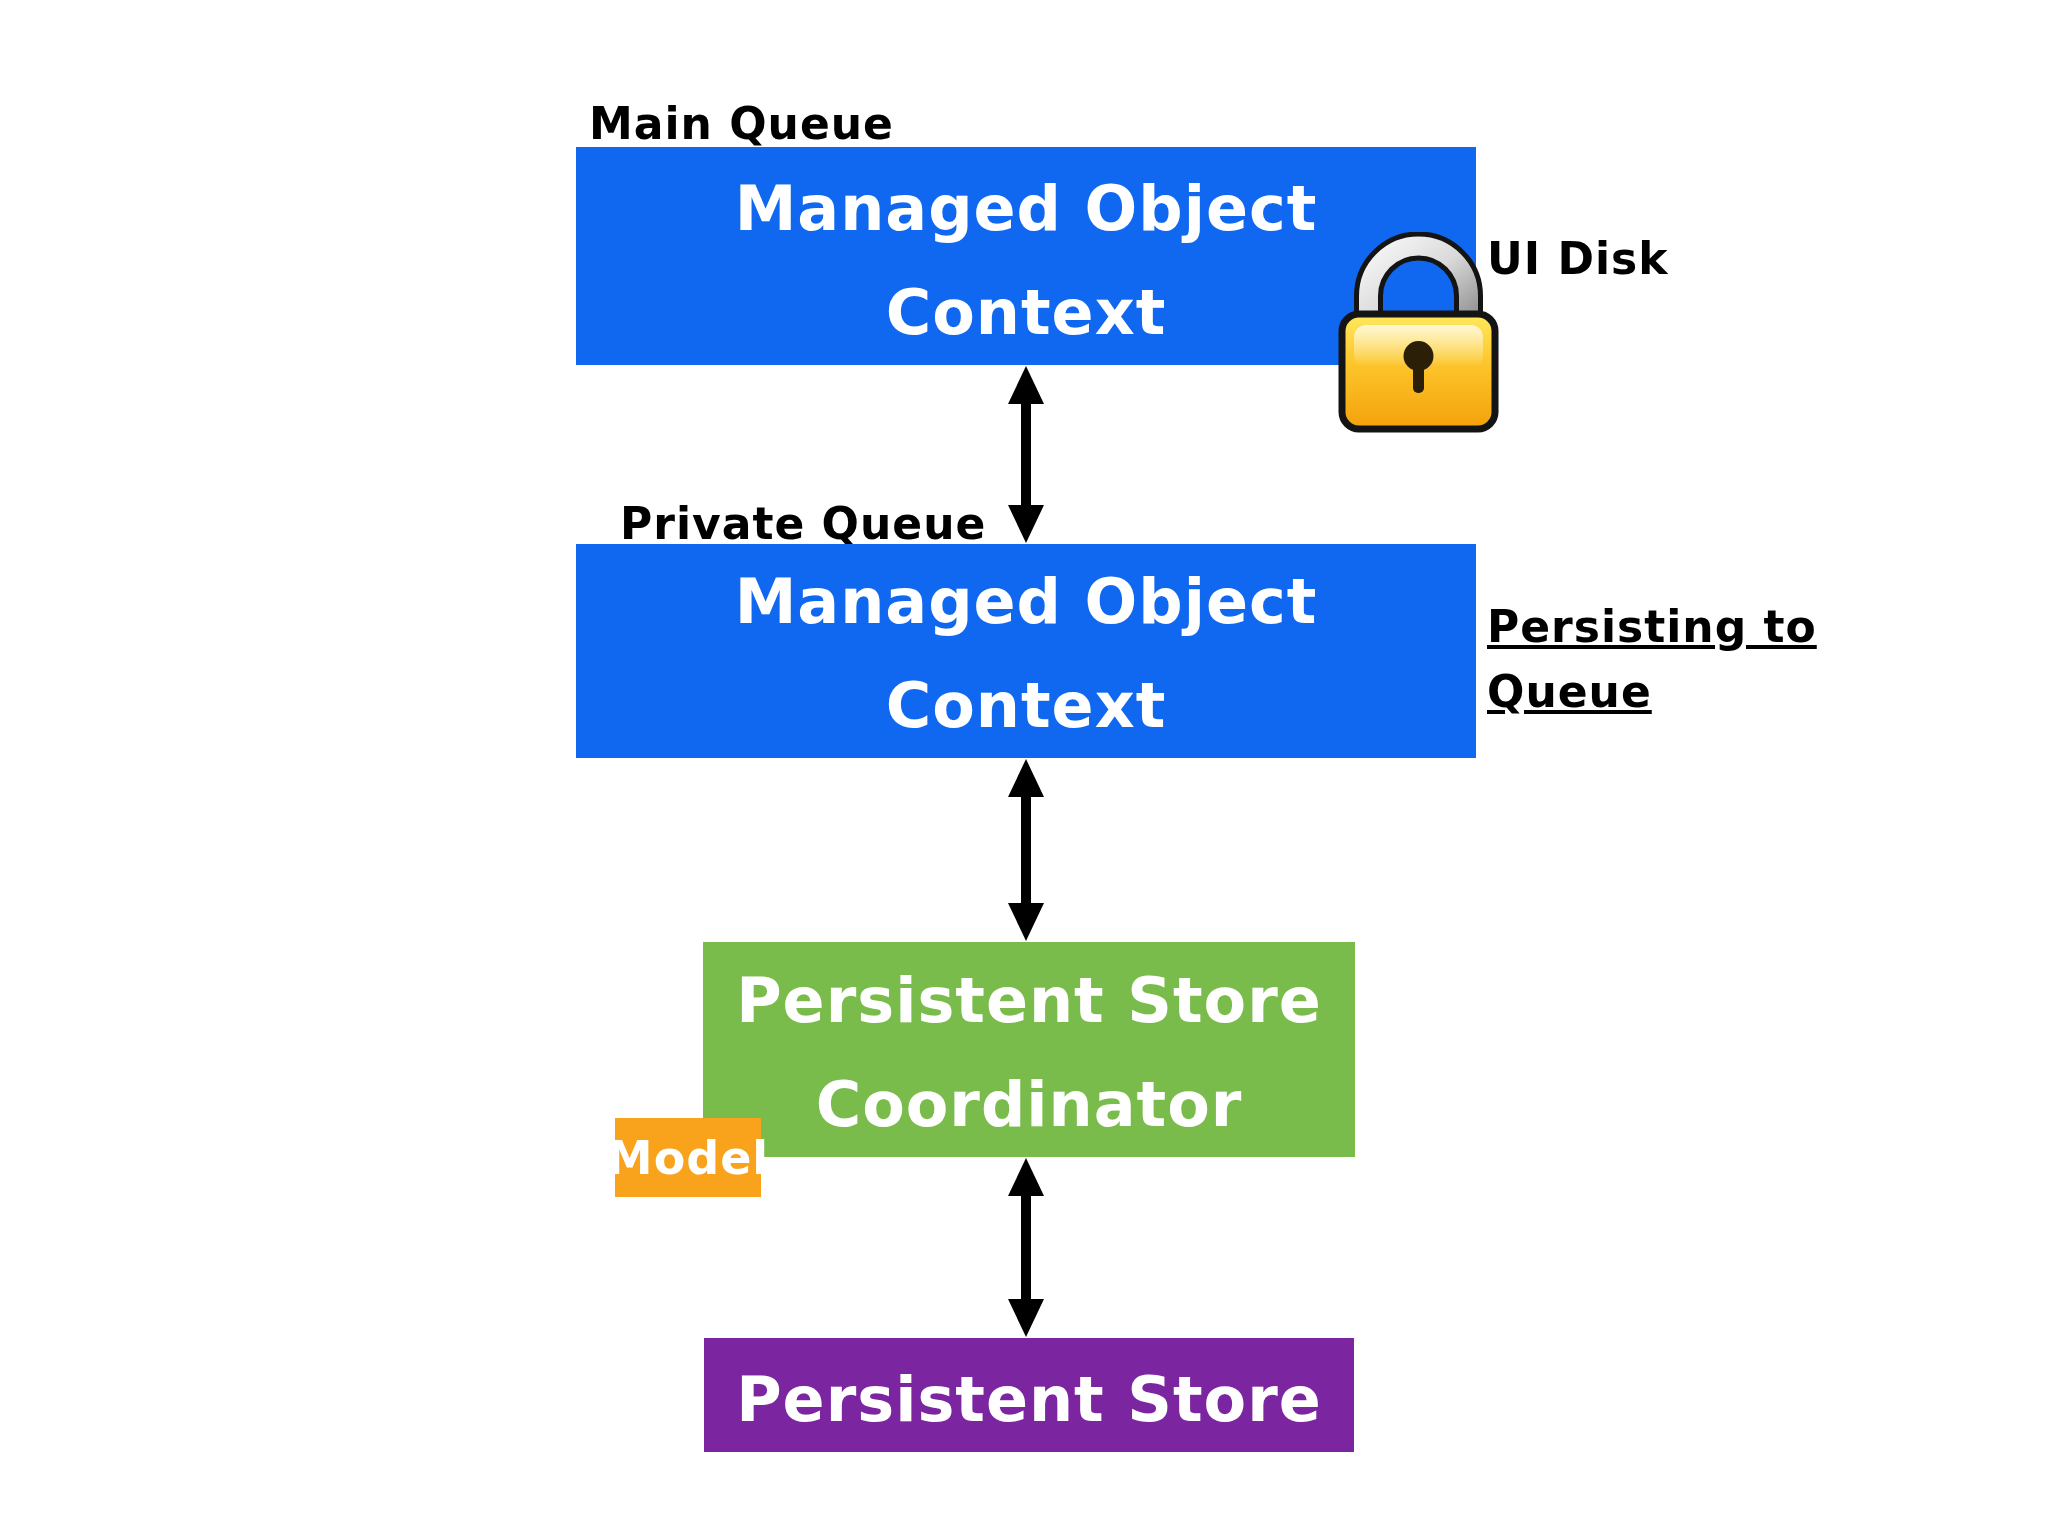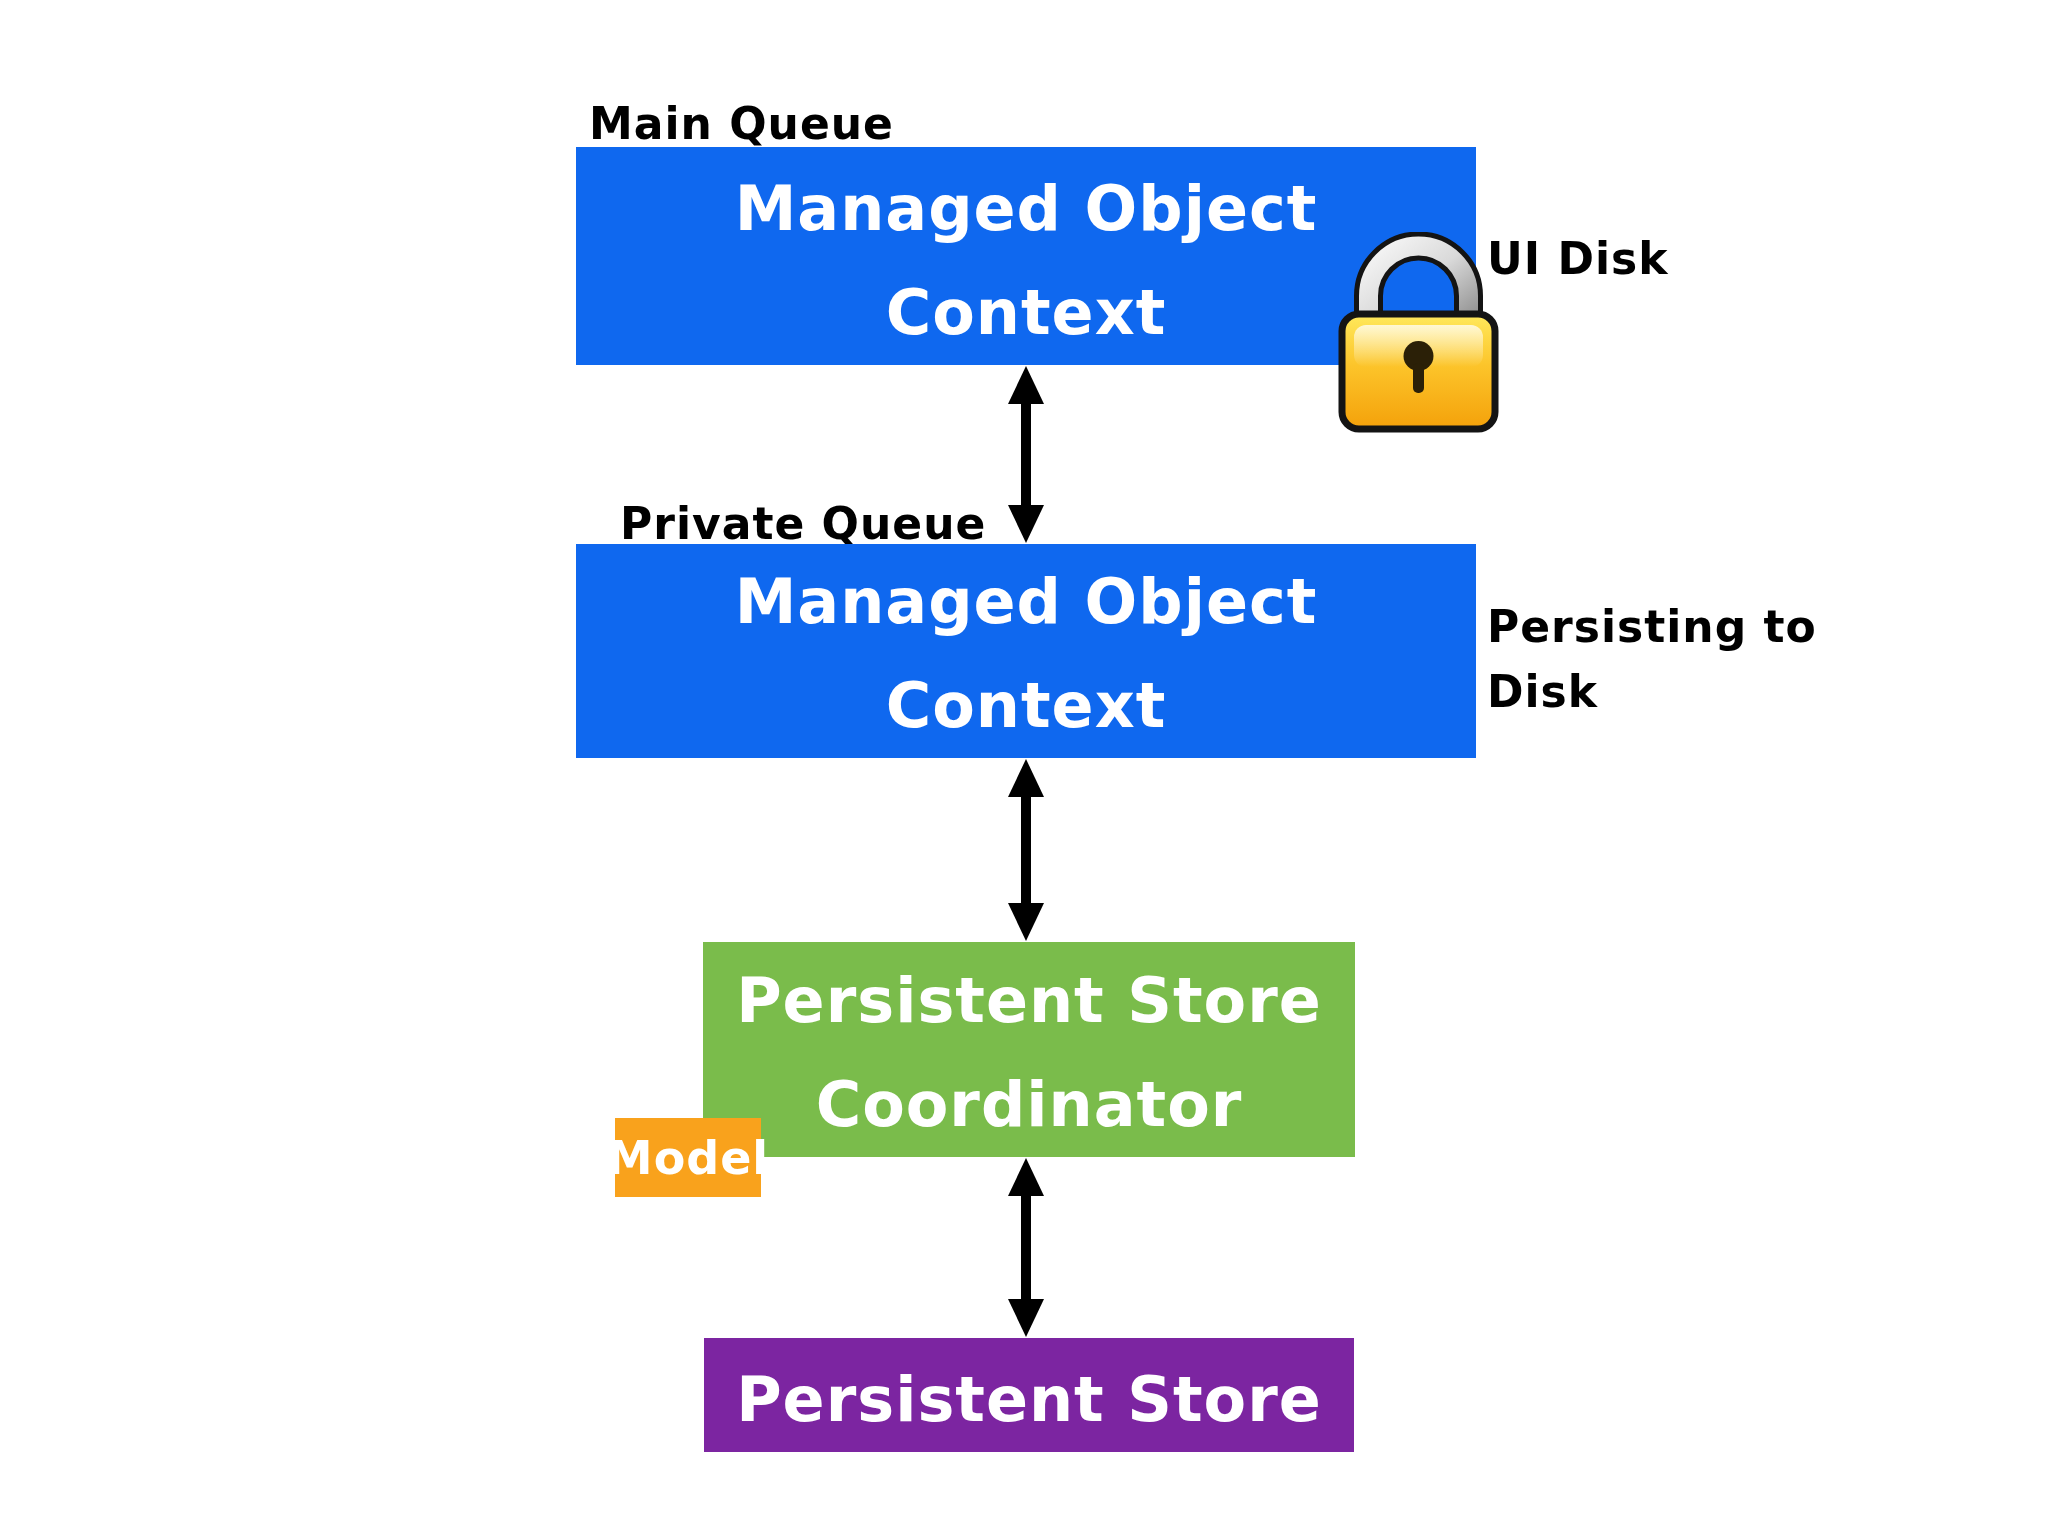--- a/index.html
+++ b/index.html
@@ -117,23 +117,23 @@
     </svg>
   </div>
 
   <div class="abs queue-label" style="left:620px; top:498px;">Private Queue</div>
 
   <div class="abs node node-blue" style="left:576px; top:544px; width:900px; height:214px;">
     <span>Managed Object</span>
     <span>Context</span>
   </div>
 
-  <div class="abs side-label" style="left:1487px; top:594px;">
+  <div class="abs side-label" style="left:1487px; top:594px;text-decoration:underline;">
     <div>Persisting to</div>
-    <div>Disk</div>
+    <div>Queue</div>
   </div>
 
   <div class="abs" style="left:1004px; top:759px;">
     <svg class="arrow-svg" width="44" height="182" viewBox="0 0 44 182" xmlns="http://www.w3.org/2000/svg">
       <rect x="17" y="30" width="10" height="122" fill="#000000"></rect>
       <polygon points="22,0 4,38 40,38" fill="#000000"></polygon>
       <polygon points="22,182 4,144 40,144" fill="#000000"></polygon>
     </svg>
   </div>
 

